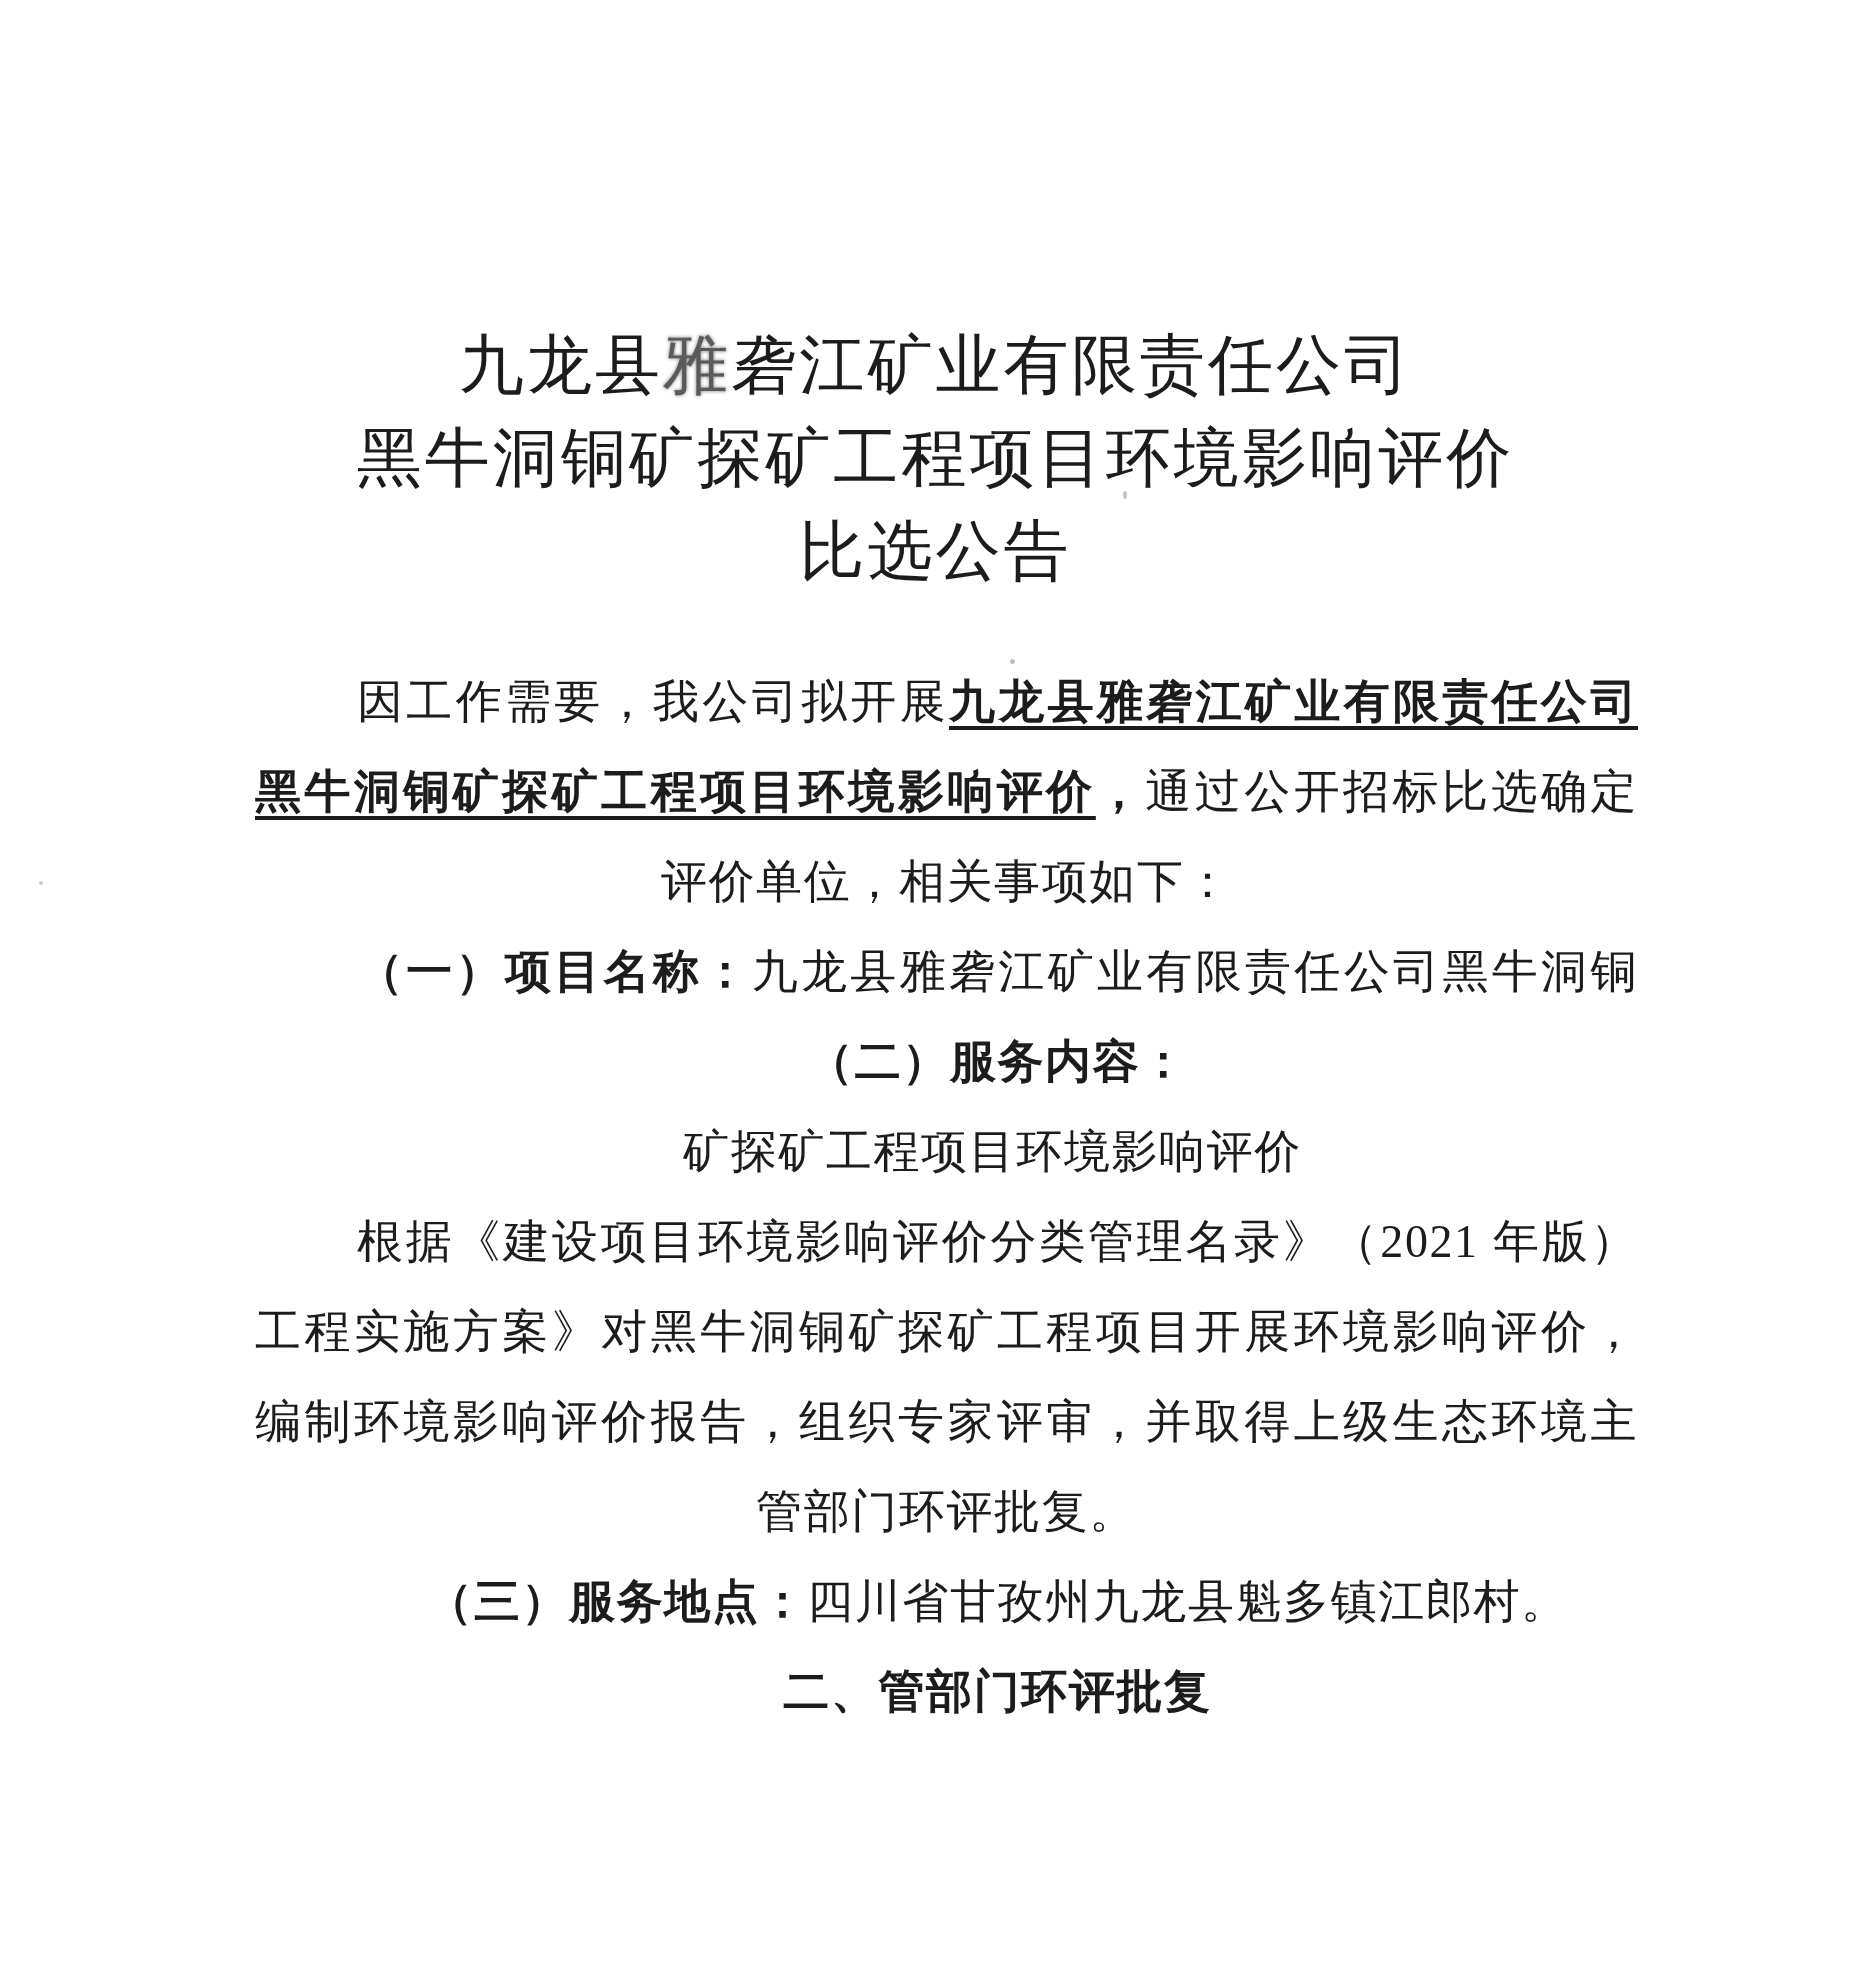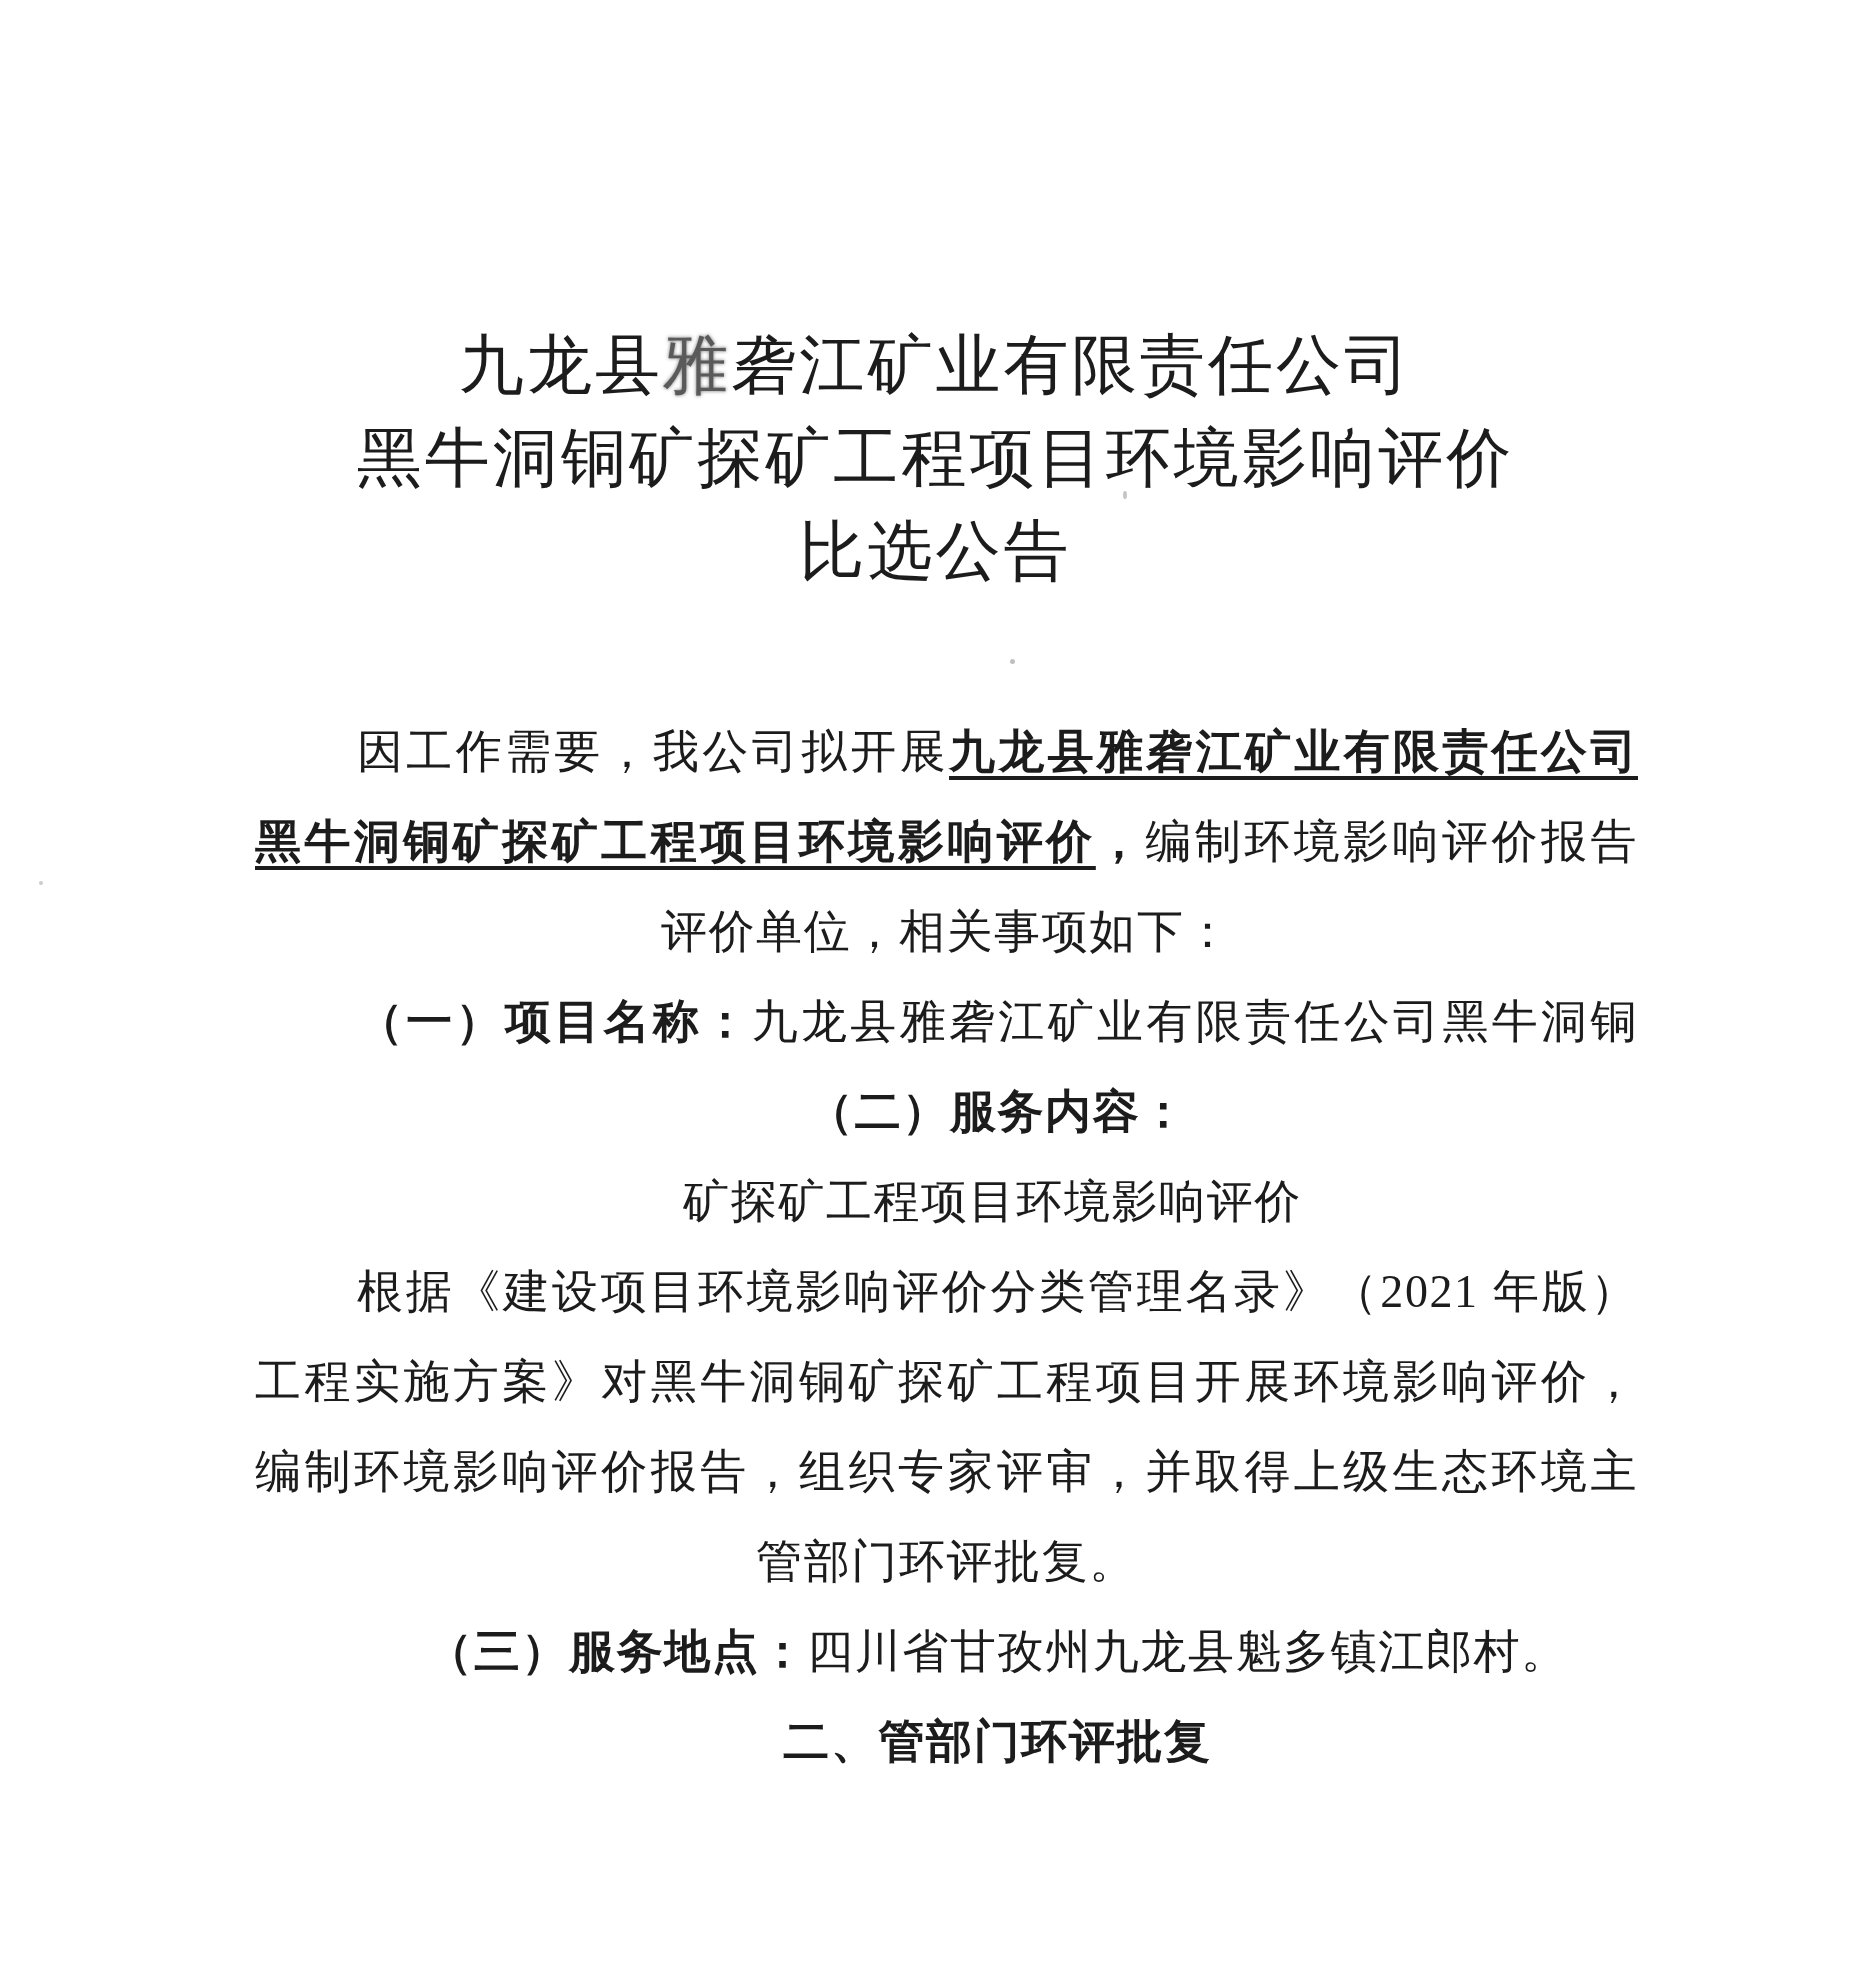--- a/index.html
+++ b/index.html
@@ -25,21 +25,21 @@
   .title-line{
     line-height:93px;
     font-size:65px;
     font-weight:700;
     letter-spacing:3.1px;
     white-space:nowrap;
   }
   .body-block{
     position:absolute;
     left:255px;
-    top:707px;
+    top:657px;
     width:1383px;
   }
   .body-line{
     line-height:90px;
     font-size:46px;
     letter-spacing:1.6px;
     text-align:center;
   }
   .body-line.fill{
     text-align:justify;
@@ -66,21 +66,21 @@
 <body>
 
 <div class="page" style="background: rgb(255, 255, 255); color: rgb(28, 28, 28);">
   <div class="title-block">
       <div class="title-line"><span class="run">九龙县</span><span class="run smudge">雅</span><span class="run">砻江矿业有限责任公司</span></div>
       <div class="title-line"><span class="run">黑牛洞铜矿探矿工程项目环境影响评价</span></div>
       <div class="title-line"><span class="run">比选公告</span></div>
     </div>
   <div class="body-block">
       <div class="body-line fill" style="padding-left: 102px;"><span class="run">因工作需要，我公司拟开展</span><span class="run bold underline">九龙县雅砻江矿业有限责任公司</span></div>
-      <div class="body-line fill"><span class="run bold underline">黑牛洞铜矿探矿工程项目环境影响评价</span><span class="run bold">，</span><span class="run">编制环境影响评价报告</span></div>
+      <div class="body-line fill"><span class="run bold underline">黑牛洞铜矿探矿工程项目环境影响评价</span><span class="run bold">，</span><span class="run">通过公开招标比选确定</span></div>
       <div class="body-line"><span class="run">评价单位，相关事项如下：</span></div>
       <div class="body-line fill" style="padding-left: 102px;"><span class="run bold">（一）项目名称：</span><span class="run">九龙县雅砻江矿业有限责任公司黑牛洞铜</span></div>
       <div class="body-line" style="padding-left: 102px;"><span class="run bold">（二）服务内容：</span></div>
       <div class="body-line" style="padding-left: 92px;"><span class="run">矿探矿工程项目环境影响评价</span></div>
       <div class="body-line fill" style="padding-left: 102px;"><span class="run">根据《建设项目环境影响评价分类管理名录》（2021 年版）</span></div>
       <div class="body-line fill"><span class="run">工程实施方案》对黑牛洞铜矿探矿工程项目开展环境影响评价，</span></div>
       <div class="body-line fill"><span class="run">编制环境影响评价报告，组织专家评审，并取得上级生态环境主</span></div>
       <div class="body-line"><span class="run">管部门环评批复。</span></div>
       <div class="body-line" style="padding-left: 102px;"><span class="run bold">（三）服务地点：</span><span class="run">四川省甘孜州九龙县魁多镇江郎村。</span></div>
       <div class="body-line" style="padding-left: 102px;"><span class="run bold">二、管部门环评批复</span></div>

